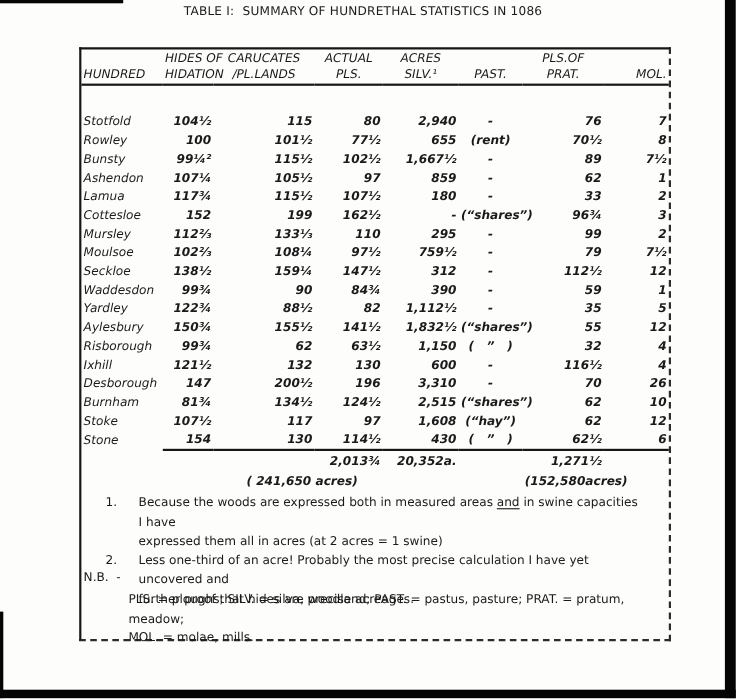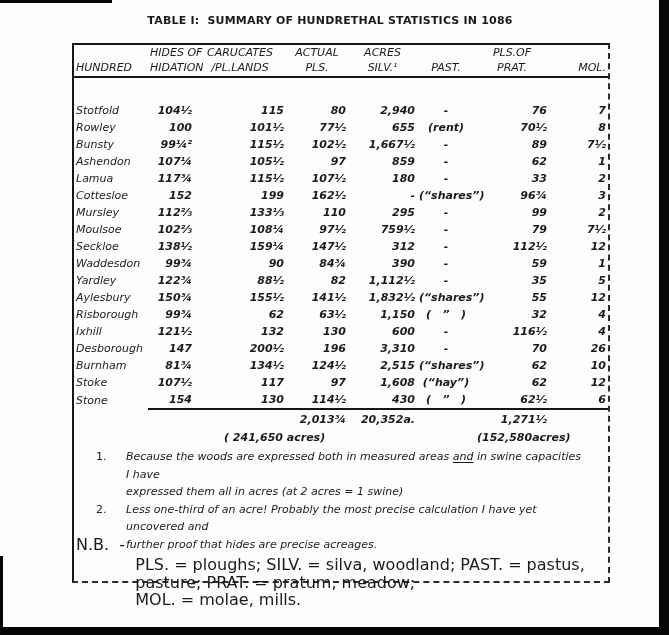--- a/index.html
+++ b/index.html
@@ -7,22 +7,22 @@
     position:relative; width:669px; height:635px; background:#fdfdfc;
     font-family:"DejaVu Sans", sans-serif; color:#1a1a1a; overflow:hidden;
   }
   .artifact{position:absolute; background:#050505;}
   .bar-top{left:0; top:0; width:112px; height:3px;}
   .bar-right{left:659px; top:0; width:10px; height:635px;}
   .bar-bottom{left:0; top:627px; width:669px; height:8px;}
   .bar-left{left:0; top:556px; width:3px; height:79px;}
 
   .doc-title{
-    position:absolute; left:0; top:14px; width:660px; text-align:center;
-    font-size:11px; letter-spacing:.2px; white-space:pre; font-weight:bold;
+    position:absolute; left:0; top:4px; width:660px; text-align:center;
+    font-size:11px; letter-spacing:.2px; white-space:pre; font-weight:normal;
   }
 
   .outer-box{
     position:absolute; left:72px; top:43px; width:538px; height:540px;
     border-left:2px solid #161616; border-top:2px solid #161616;
     border-right:2px dashed #2c2c2c; border-bottom:2px dashed #2c2c2c;
     box-sizing:border-box;
   }
 
   .tablewrap{position:absolute; left:74px; top:45px; width:534px;}
@@ -39,24 +39,24 @@
   td.hr{text-align:right; font-weight:normal;margin-top:20px;}
   td.underline{border-bottom:2px solid #161616;}
   tr.totals-row td{height:19px; line-height:19px;}
   tr.acres-row td{height:18px; line-height:18px; font-weight:bold;}
   td.acres-main{text-align:left; padding-left:30px;}
   td.acres-prat{text-align:left;}
 
   .footnotes{position:absolute; left:96px; top:448px; width:486px; font-size:11px; line-height:17.5px;}
   .fn{display:flex;}
   .fn-num{width:30px; flex:none;}
-  .fn-text{flex:1;font-style:italic;}
+  .fn-text{flex:1;}
   .u{text-decoration:underline; text-underline-offset:2px;}
 
-  .nb{position:absolute; left:76px; top:536px; width:520px; font-size:16px; line-height:17.5px; display:flex;}
+  .nb{position:absolute; left:76px; top:516px; width:520px; font-size:11px; line-height:17.5px; display:flex;}
   .nb-label{white-space:pre; flex:none;}
   .nb-text{flex:1;margin-top:20px;}
 </style>
 </head>
 <body>
 
 <div class="page">
 
   <div class="artifact bar-top"></div>
   <div class="artifact bar-right"></div>

